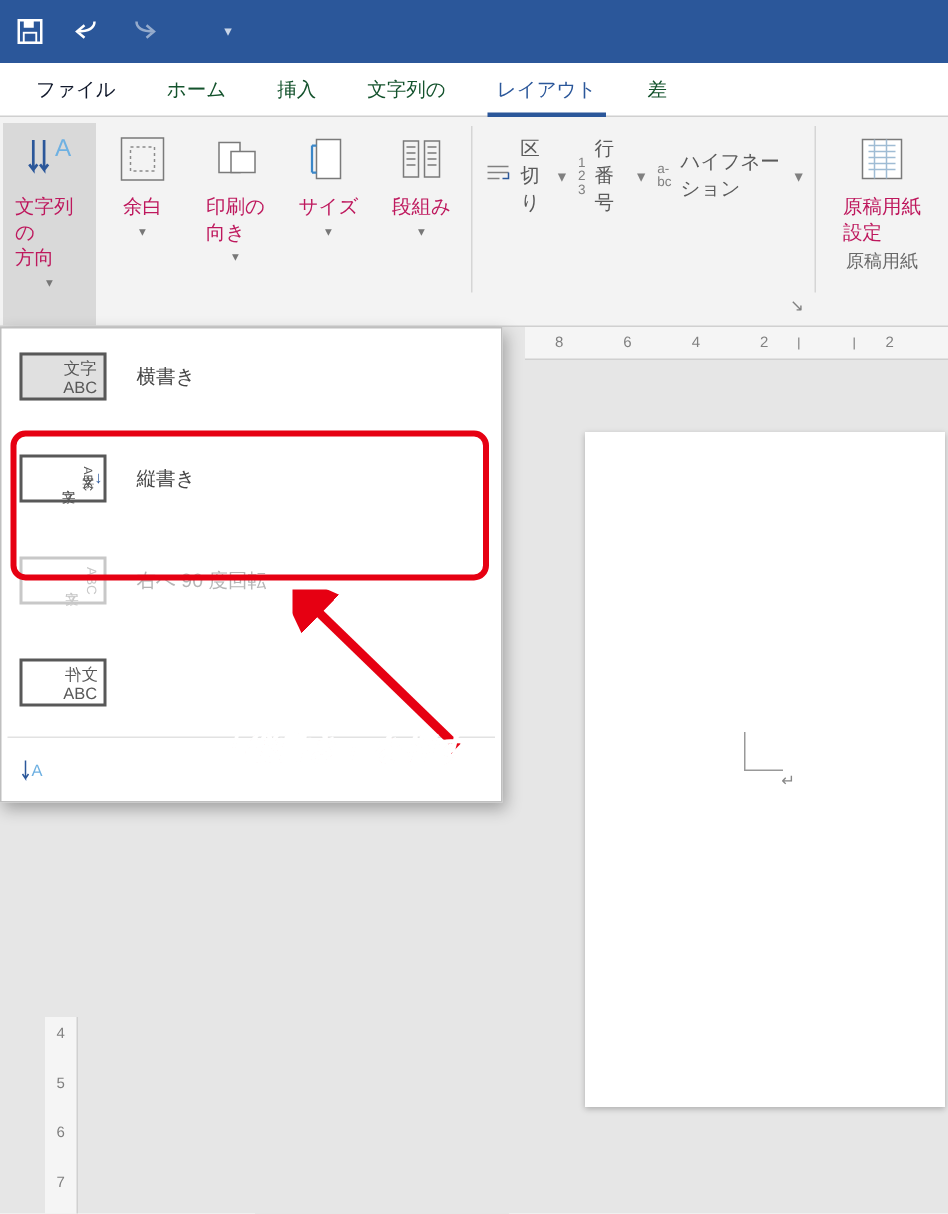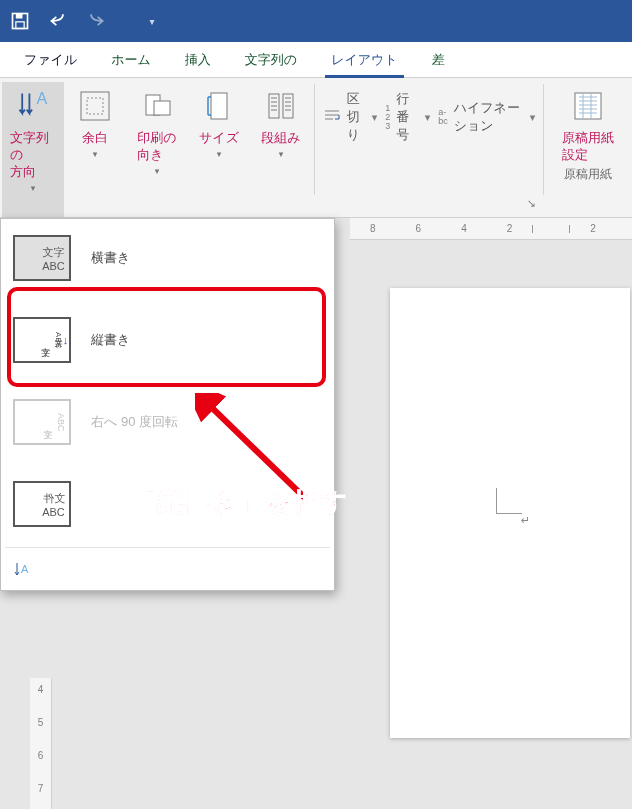--- a/index.html
+++ b/index.html
@@ -169,21 +169,21 @@
       padding-top:6px;
     }
     .dd-item {
       display:flex;align-items:center;gap:20px;
       padding: 18px 12px;
       cursor:pointer;
       color:#444;
     }
     .dd-item.disabled { color:#b5b5b5; cursor:default; }
     .dd-item .thumb {
-      width:58px;height:46px;border:2px solid #585858;background:#fff;
+      width:58px;height:32px;border:2px solid #585858;background:#fff;
       display:flex;align-items:center;justify-content:center;flex-direction:column;
       font-size:11px;color:#585858;padding-left:23px;
     }
     .dd-item.first .thumb{background:#e0e0e0;}
     .dd-item.disabled .thumb{border-color:#c8c8c8;color:#c8c8c8;}
     .dd-item.first{padding-top:10px;padding-bottom:18px;}
     .dd-sep { height:1px;background:#e2e2e2;margin:2px 4px;}
     .dd-last {
       display:flex;align-items:center;gap:10px;
       padding: 10px 12px 12px 12px;
@@ -195,28 +195,29 @@
       top: 68px;
       left: 6px; right: 8px;
       height: 100px;
       border: 4px solid #e60012;
       border-radius: 10px;
       pointer-events:none;
     }
     
     .annotation-text {
       position:absolute;
-      top: 485px; left: 130px;
+      top: 485px; left: 142px;
       color:#e60012;
-      font-size: 26px;
+      font-size: 20px;
       font-weight: bold;
       -webkit-text-stroke: 1px #fff;
       z-index:30;
       pointer-events:none;
       letter-spacing:1px;
+      font-style:italic;
     }
     .arrow {
       position:absolute;
       top: 393px; left: 195px;
       z-index:30;
       pointer-events:none;
     }
   </style>
 </head>
 <body>

